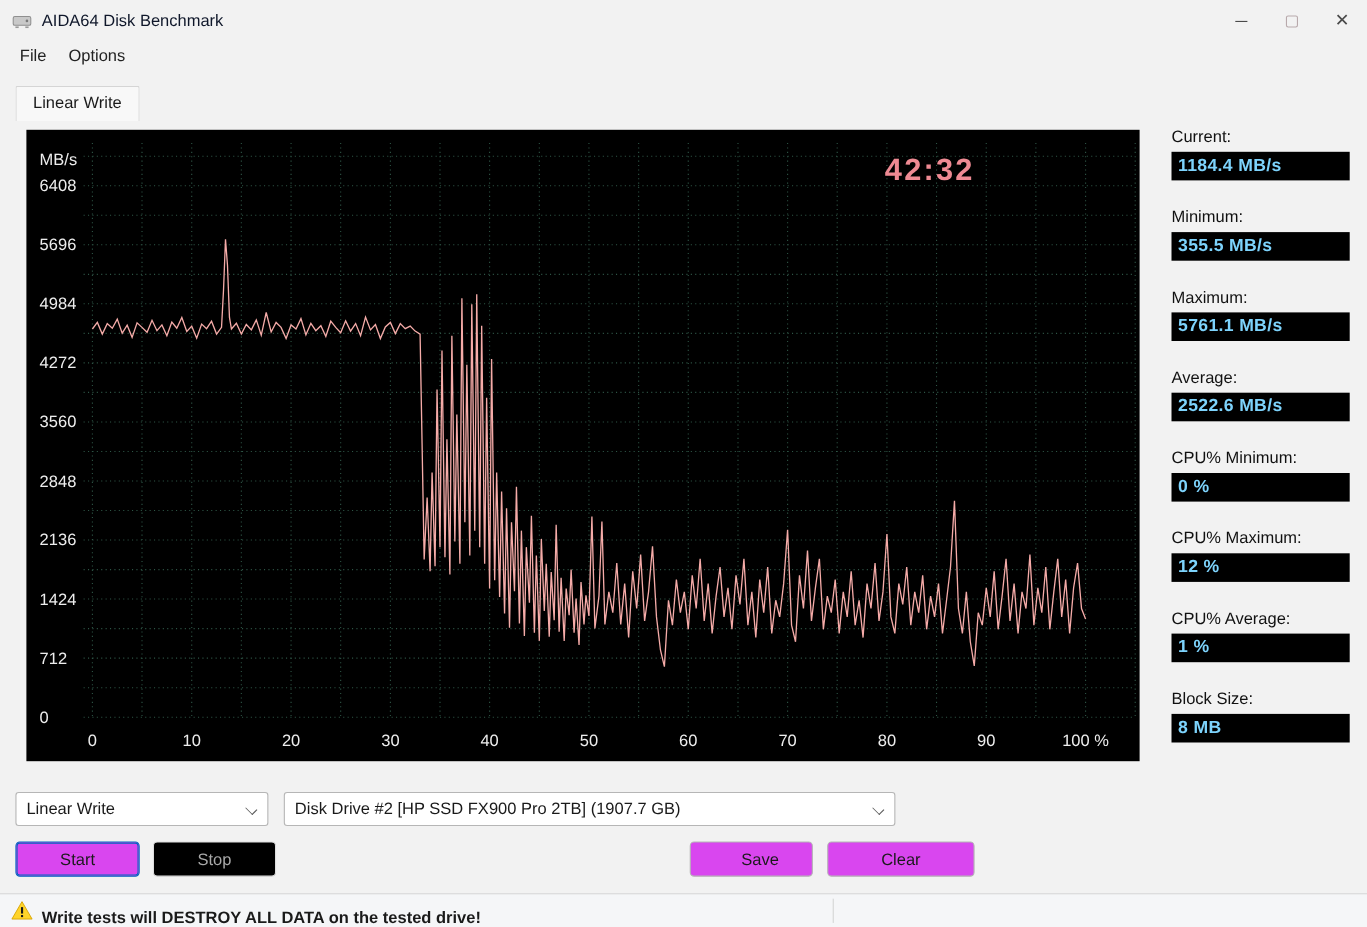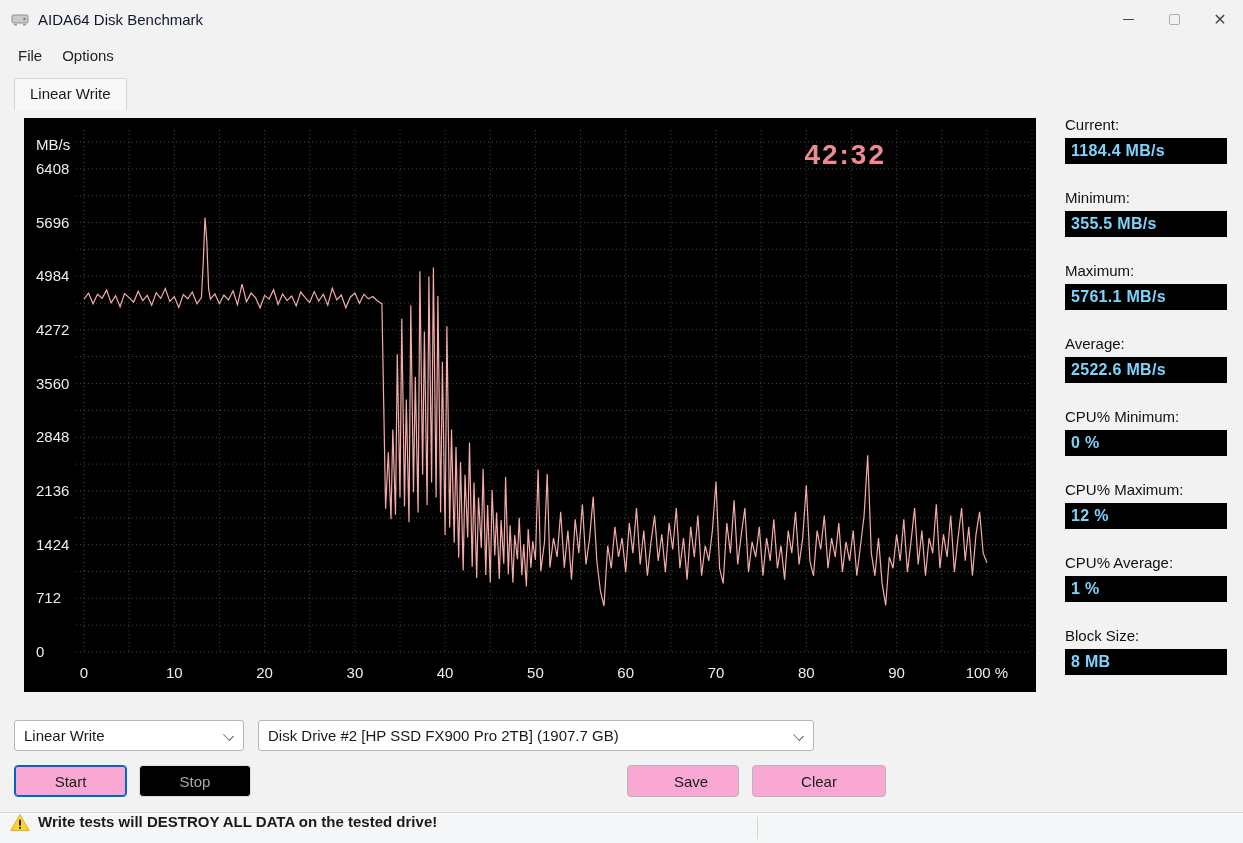--- a/index.html
+++ b/index.html
@@ -13,21 +13,21 @@
   }
   
   .titlebar { height:38px; display:flex; align-items:center; padding-left:10px; }
   .app-icon { width:20px; height:20px; display:flex; align-items:center; justify-content:center; }
   .title-text { margin-left:8px; font-size:15px; color:#0f172a; }
   .win-controls { margin-left:auto; display:flex; height:38px; }
   .win-btn { width:46px; height:38px; display:flex; align-items:center; justify-content:center; color:#4a4a4a; font-size:14px; cursor:default; }
   .max-glyph { width:11px; height:11px; border:1px solid #b8a9ab; border-radius:2px; }
   .min-glyph { width:11px; height:1px; background:#4a4a4a; }
   
-  .menubar { height:30px; display:flex; align-items:flex-end; padding-left:8px; }
+  .menubar { height:30px; display:flex; align-items:flex-start; padding-left:8px; }
   .menu-item { padding:4px 10px; font-size:15px; color:#222; }
   
   .tabstrip { margin-left:14px; margin-top:10px; height:32px; display:flex; }
   .tab {
     padding:6px 15px 5px 15px; font-size:15px; background:#f8f8f8;
     border:1px solid #d5d5d5; border-bottom:none; border-radius:2px 2px 0 0;
   }
   
   .chart-area { position:absolute; left:24px; top:118px; width:1012px; height:574px; background:#000; }
   #chart-svg { display:block; width:1012px; height:574px; }
@@ -47,31 +47,31 @@
   .combo-test  { left:14px;  top:720px; width:230px; }
   .combo-drive { left:258px; top:720px; width:556px; }
   .chev { width:11px; height:11px; position:relative; margin-left:8px; flex:none; }
   .chev::before {
     content:""; position:absolute; left:1px; top:1px; width:8px; height:8px;
     border-right:1.6px solid #5a5a5a; border-bottom:1.6px solid #5a5a5a; transform:rotate(45deg) scale(1,0.72);
   }
   .btn {
     position:absolute; top:765px; height:32px; font-size:15px; border-radius:4px;
     display:flex; align-items:center; justify-content:center;
-    background:#f9a8d4; border:1px solid #b5b5b5; color:#1a1a1a;
+    background:#d946ef; border:1px solid #b5b5b5; color:#1a1a1a;
   }
   .btn-start { left:14px;  width:113px; border:1px solid #0067c0; box-shadow:0 0 0 1px #0067c0 inset; }
   .btn-stop  { left:139px; width:112px; color:#a8a8a8; border-color:#dedede; background:#000000; }
   .btn-save  { left:627px; width:112px;padding-left:16px; }
   .btn-clear { left:752px; width:134px; }
   
   .statusbar {
     position:absolute; left:0; bottom:0; width:1243px; height:31px;
     background:#f5f6f8; border-top:1px solid #d7d7d7;
-    display:flex; align-items:flex-start; padding-left:10px;
+    display:flex; align-items:flex-end; padding-left:10px;
   }
   .status-text { font-size:15px; font-weight:bold; margin-left:8px; }
   .status-divider { position:absolute; left:757px; top:4px; bottom:4px; width:1px; background:#d5d5d5; }
 </style>
 </head>
 <body>
 
 <div class="titlebar">
   <span class="app-icon">
     <svg width="18" height="18" viewBox="0 0 18 18">

